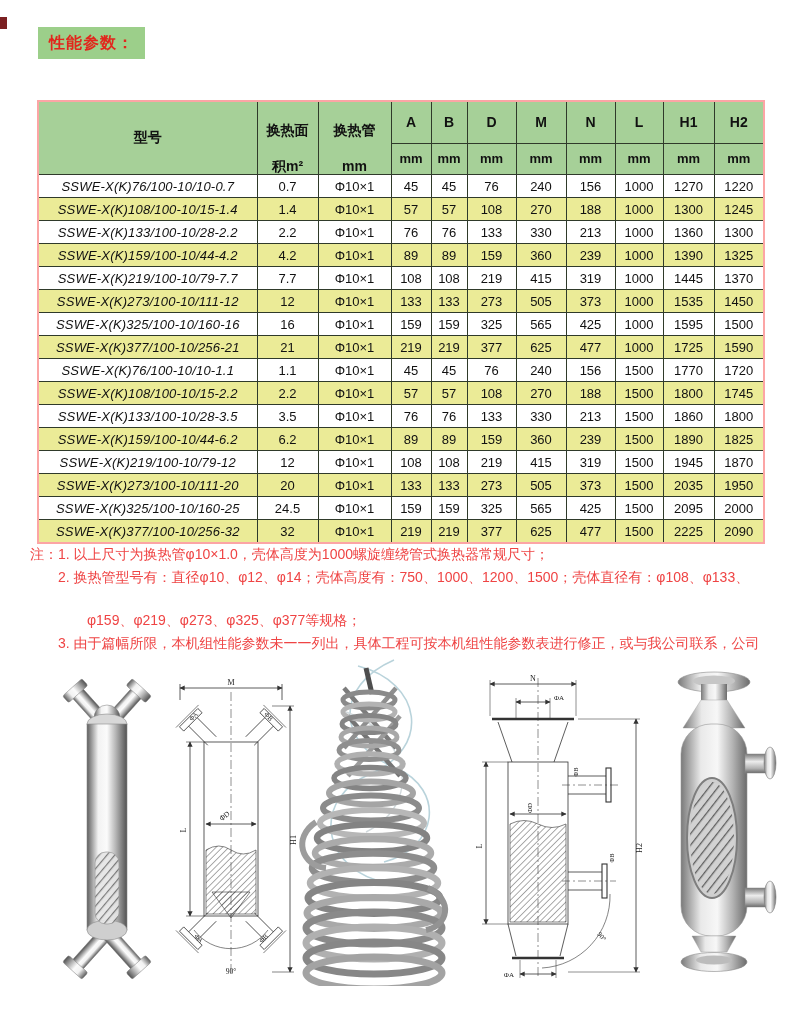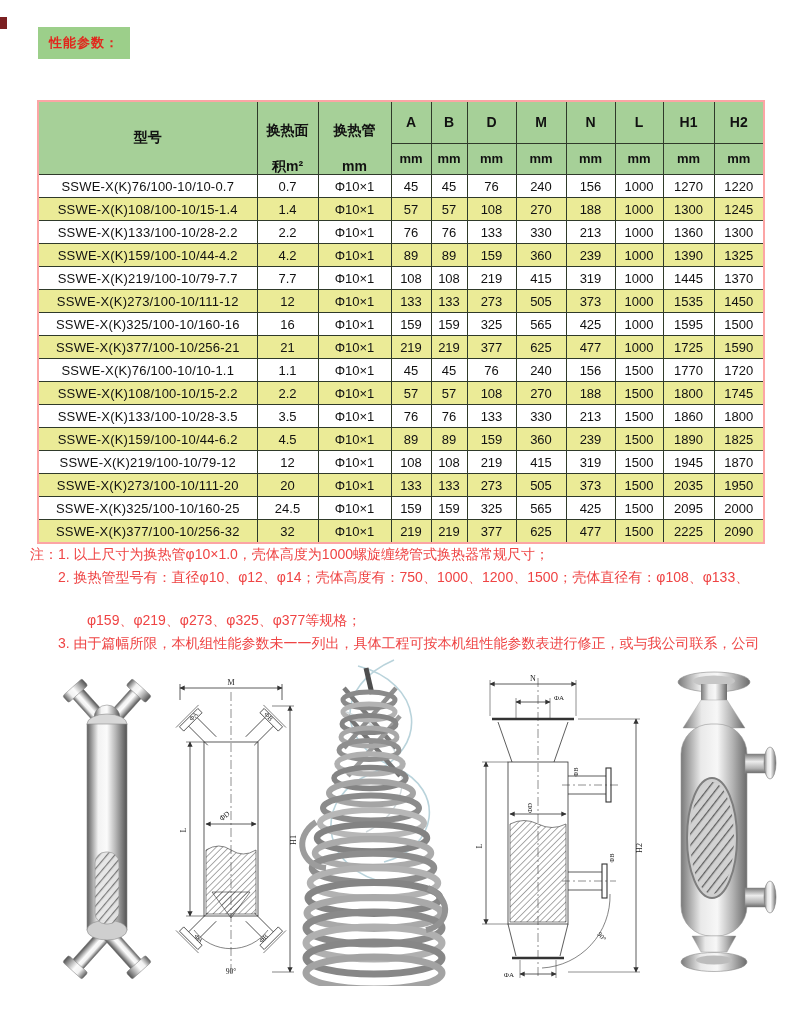--- a/index.html
+++ b/index.html
@@ -1,27 +1,27 @@
 <!DOCTYPE html>
 <html><head>
 <meta charset="utf-8">
 <style>
   html,body{margin:0;padding:0;}
   body{width:800px;height:1020px;background:#ffffff;font-family:"Liberation Sans",sans-serif;position:relative;overflow:hidden;}
   .edge-mark{position:absolute;left:0;top:17px;width:7px;height:12px;background:#7b2022;}
-  .title-box{position:absolute;left:38px;top:27px;background:#9ccf8a;color:#e2261c;font-weight:bold;font-size:13px;line-height:26px;padding:3px 11px;letter-spacing:1px;}
+  .title-box{position:absolute;left:38px;top:27px;background:#9ccf8a;color:#e2261c;font-weight:bold;font-size:16px;line-height:26px;padding:3px 11px;letter-spacing:1px;}
   table.spec{position:absolute;left:37px;top:100px;border-collapse:collapse;table-layout:fixed;border:2px solid #fca5a5;}
   table.spec th,table.spec td{border:1px solid #2f3a2a;text-align:center;vertical-align:middle;padding:0;color:#111;}
   table.spec thead th{background:#a6d098;font-weight:bold;font-size:14px;}
   table.spec thead tr.r1 th{height:36px;}
   table.spec thead tr.r2 th{height:27px;font-size:13px;}
   table.spec thead th .blk{display:block;line-height:15px;margin-top:21px;}
   table.spec tbody td{background:#ffffff;font-size:13px;height:22px;white-space:nowrap;overflow:hidden;}
   table.spec tbody tr.alt td{background:#ebeb97;}
-  table.spec tbody td[data-name="model-cell"]{font-size:13px;letter-spacing:0.2px;}
+  table.spec tbody td[data-name="model-cell"]{font-size:13px;letter-spacing:0.2px;font-style:italic;}
   .notes{position:absolute;left:30px;top:543px;width:745px;font-size:14px;line-height:22.5px;color:#ef4444;}
   .notes .ind1{padding-left:28px;}
   .notes .ind2{padding-left:57px;margin-top:21px;}
   .figures{position:absolute;left:0;top:650px;width:800px;height:365px;background:#fff;}
   .fig{position:absolute;}
   .fig svg{display:block;width:100%;height:100%;}
   .dwg text{font-family:"Liberation Serif",serif;fill:#222;}
 </style>
 </head>
 <body>
@@ -214,21 +214,21 @@
         <td data-name="value-cell">76</td>
         <td data-name="value-cell">133</td>
         <td data-name="value-cell">330</td>
         <td data-name="value-cell">213</td>
         <td data-name="value-cell">1500</td>
         <td data-name="value-cell">1860</td>
         <td data-name="value-cell">1800</td>
       </tr>
       <tr data-name="table-row" class="alt">
         <td data-name="model-cell">SSWE-X(K)159/100-10/44-6.2</td>
-        <td data-name="value-cell">4.5</td>
+        <td data-name="value-cell">6.2</td>
         <td data-name="value-cell">Φ10×1</td>
         <td data-name="value-cell">89</td>
         <td data-name="value-cell">89</td>
         <td data-name="value-cell">159</td>
         <td data-name="value-cell">360</td>
         <td data-name="value-cell">239</td>
         <td data-name="value-cell">1500</td>
         <td data-name="value-cell">1890</td>
         <td data-name="value-cell">1825</td>
       </tr>

